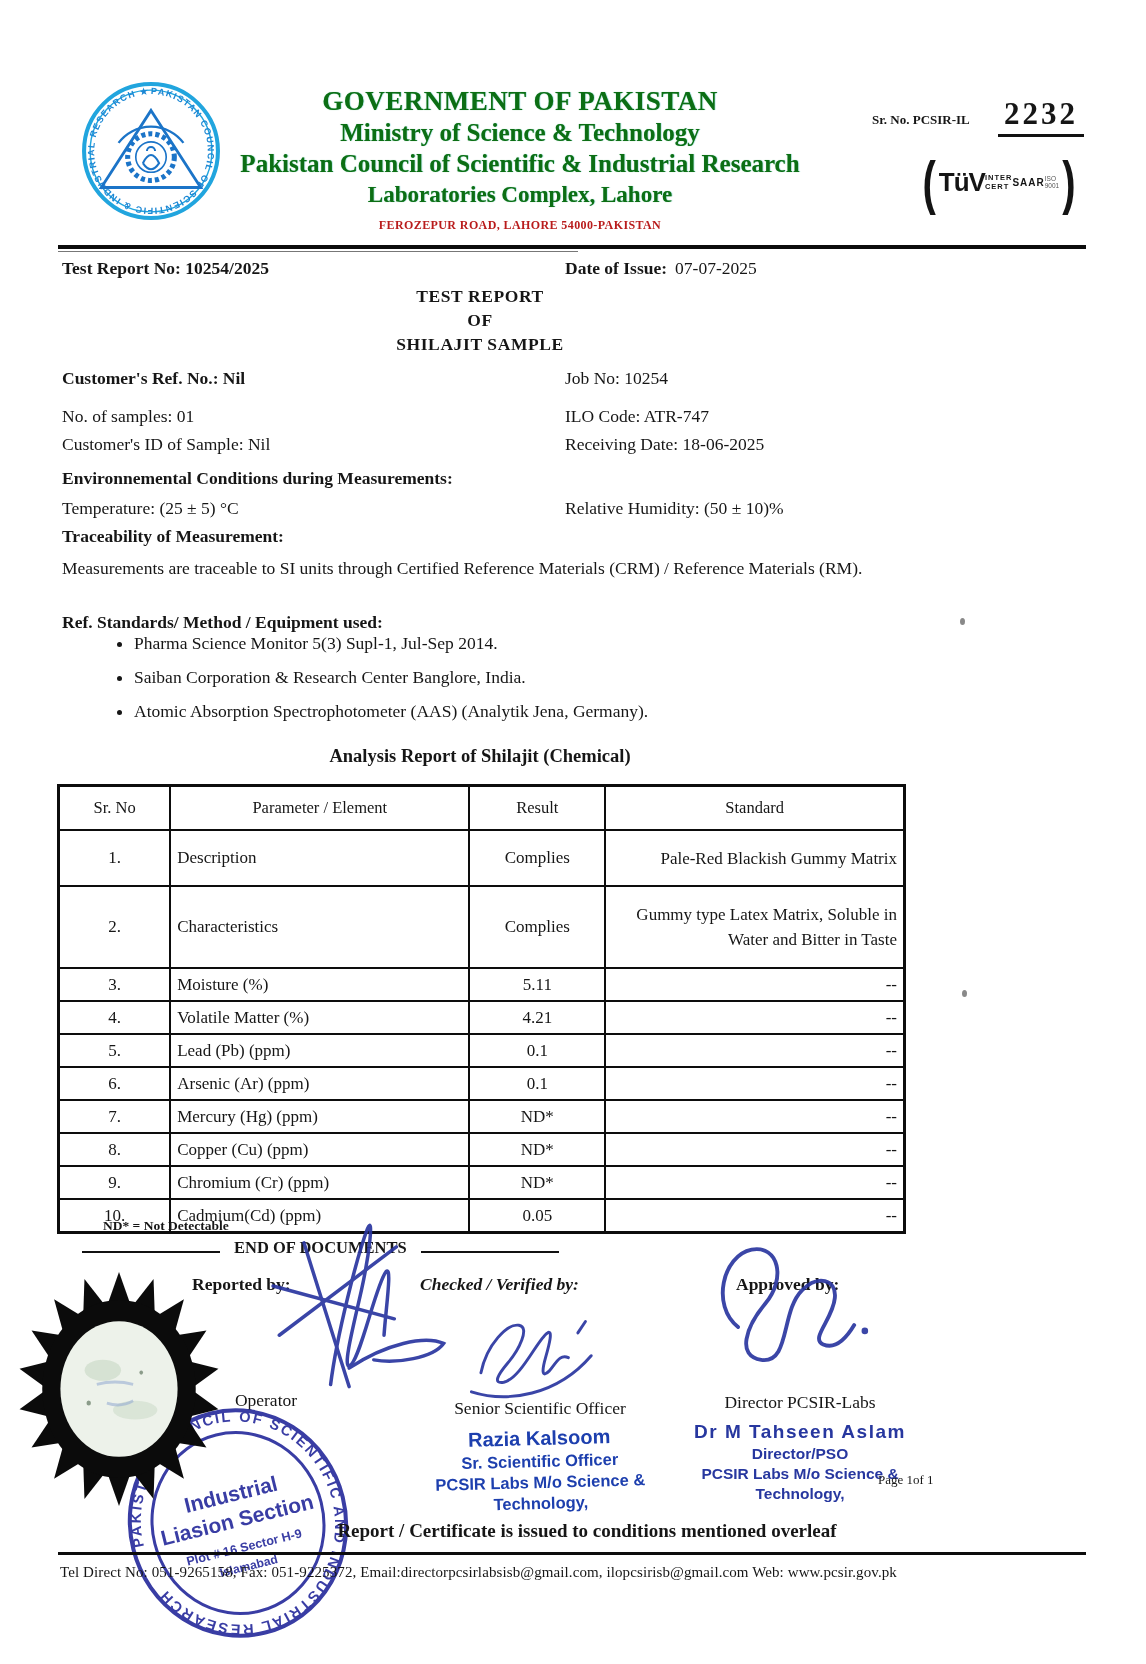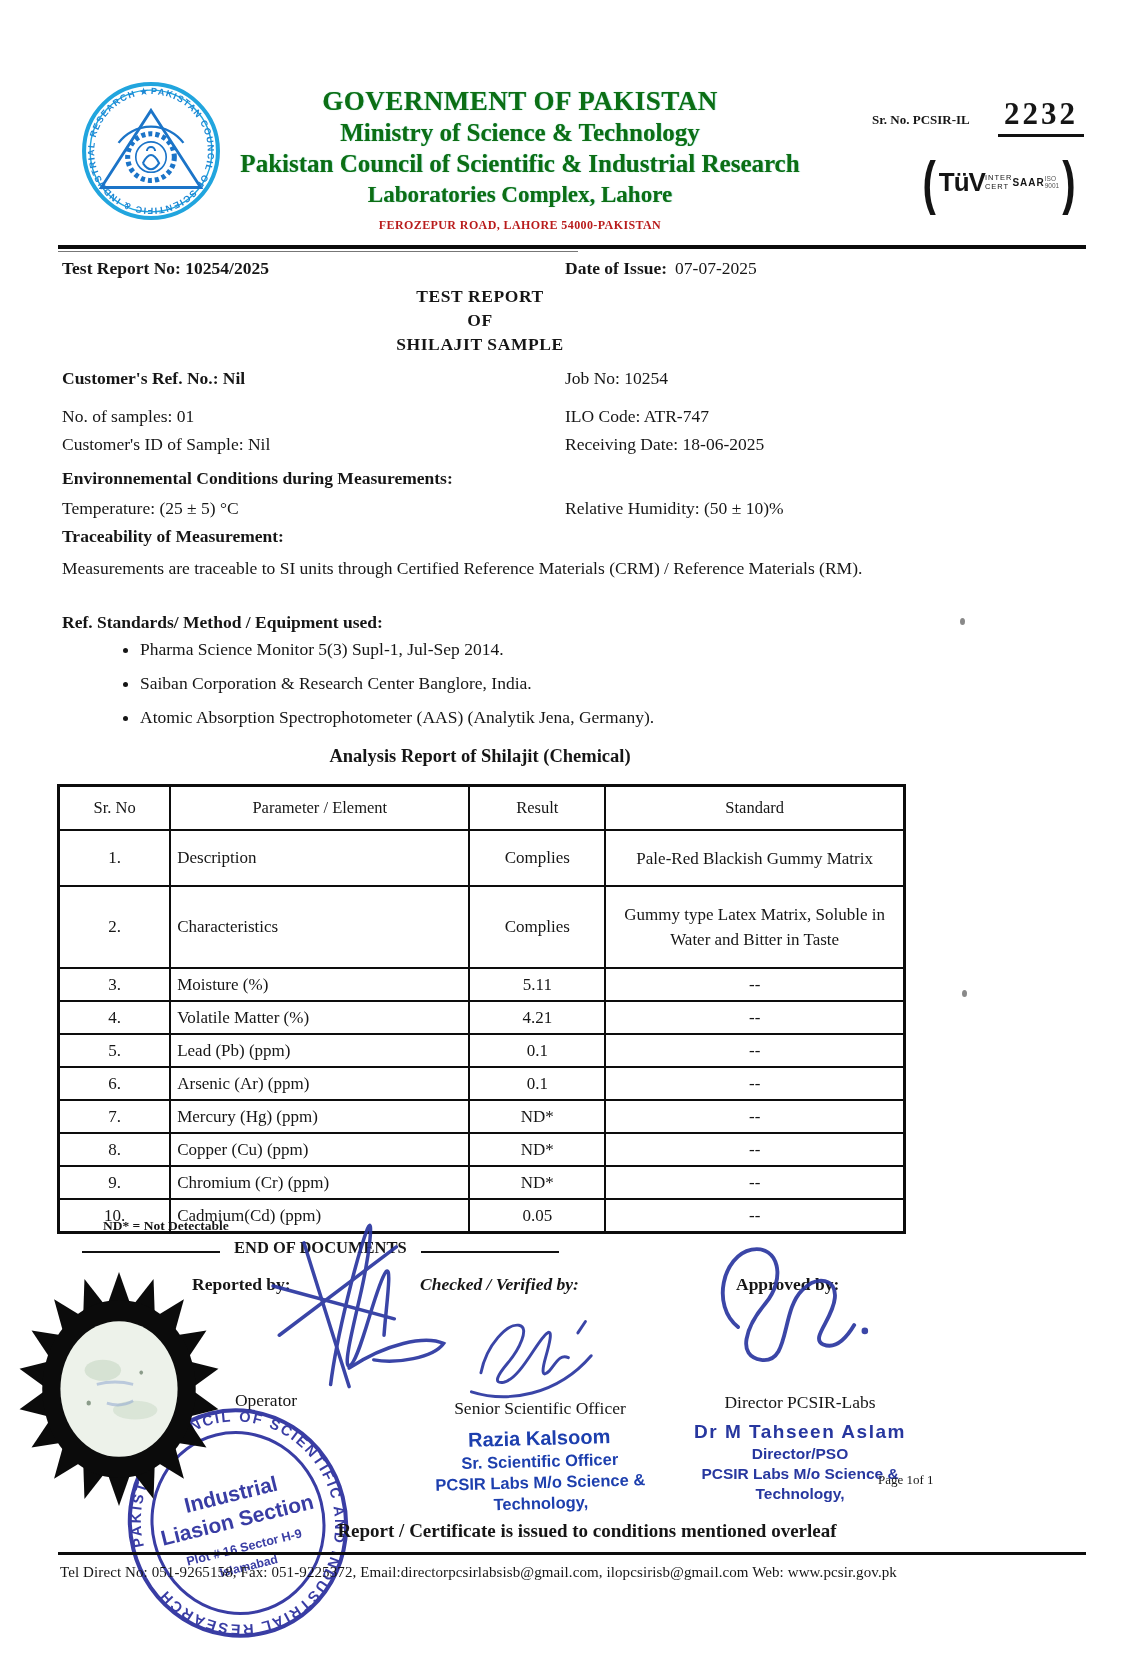--- a/index.html
+++ b/index.html
@@ -20,53 +20,53 @@
   .hdr-line.l4{font-size:23px;}
   .hdr-addr{margin-top:8px;font-size:12px;font-weight:bold;color:#b91c1c;letter-spacing:.4px;}
   .srno{left:872px;top:112px;font-size:13px;font-weight:bold;white-space:nowrap;}
   .srno-val{left:998px;top:96px;font-size:31px;font-weight:bold;letter-spacing:3px;
             border-bottom:3px solid #111;padding:0 6px 2px 6px;}
   .tuv{left:944px;top:162px;width:110px;display:flex;align-items:center;justify-content:center;
        font-family:"Liberation Sans",sans-serif;color:#141414;}
   .tuv-paren{font-size:40px;font-weight:bold;transform:scaleY(1.5);line-height:40px;}
   .tuv-core{display:flex;flex-direction:row;align-items:center;margin:0 3px;}
   .tuv-name{font-size:26px;font-weight:900;letter-spacing:-1px;line-height:24px;}
-  .tuv-sub{font-size:7.5px;font-weight:normal;letter-spacing:1px;}
+  .tuv-sub{font-size:7.5px;font-weight:bold;letter-spacing:1px;}
   .tuv-sub2{font-size:10px;font-weight:900;letter-spacing:1px;}
   .tuv-sub3{font-size:6.5px;color:#555;}
   .rule1{left:58px;top:245px;width:1028px;height:4px;background:#0c0c0c;}
   .rule1b{left:58px;top:251px;width:520px;height:1px;background:#777;}
   
   .meta-left{left:62px;top:258px;font-size:17.5px;font-weight:bold;}
   .meta-right{left:565px;top:258px;font-size:17.5px;}
   .meta-right b{margin-right:8px;}
   .doc-title{left:60px;top:284px;width:840px;text-align:center;font-size:17.5px;
              font-weight:bold;letter-spacing:.6px;line-height:24px;}
   
   .info-row{left:62px;width:1010px;font-size:17.5px;}
   .info-right{position:absolute;left:503px;top:0;font-weight:normal;}
   .i1{top:368px;font-family:Liberation Serif, serif;} .i1 .lft{font-weight:bold;}
   .i2{top:406px;} .i3{top:434px;}
   .sec-head{left:62px;font-size:17.5px;font-weight:bold;}
   .env{top:468px;} .trace{top:526px;} .refh{top:612px;}
   .temp-row{top:498px;}
   .para{left:62px;top:553px;width:850px;font-size:17.5px;line-height:31px;}
-  .ref-list{left:100px;top:630px;margin:8px;padding-left:32px;font-size:17.5px;}
+  .ref-list{left:100px;top:630px;margin:2px;padding-left:32px;font-size:17.5px;}
   .ref-list li{margin-bottom:12px;line-height:22px;}
   
   .tbl-title{left:60px;top:746px;width:840px;text-align:center;font-size:18.5px;font-weight:bold;}
   table.analysis{left:57px;top:784px;position:absolute;border-collapse:collapse;width:849px;
                  font-size:17px;}
   table.analysis th,table.analysis td{border:2.4px solid #0d0d0d;padding:2px 6px;}
   table.analysis{border:3px solid #0d0d0d;}
   table.analysis th{font-size:16.5px;font-weight:normal;height:38px;}
   td.c-sr{width:100px;text-align:center;}
   td.c-par{width:292px;text-align:left;padding-left:16px;}
   td.c-res{width:124px;text-align:center;}
-  td.c-std{width:293px;text-align:center;line-height:25px;}
+  td.c-std{width:293px;text-align:right;line-height:25px;}
   tr.r-tall1 td{height:50px;} tr.r-tall2 td{height:76px;} tr.r-std td{height:27px;}
   .footnote{left:103px;top:1218px;font-size:13.5px;font-weight:bold;}
   .endline{left:68px;top:1238px;width:860px;text-align:left;font-size:16.5px;font-weight:bold;}
   .endseg{display:inline-block;width:138px;border-bottom:2.6px solid #111;height:13px;margin:0 14px;}
   
   .sigh{font-size:17.5px;font-weight:bold;}
   .sigh.s1{left:192px;top:1274px;} .sigh.s2{left:420px;top:1274px;font-style:italic;} .sigh.s3{left:736px;top:1274px;}
   .role{font-size:17.5px;text-align:center;}
   .role.r1{left:206px;top:1390px;width:120px;}
   .role.r2{left:420px;top:1398px;width:240px;}

